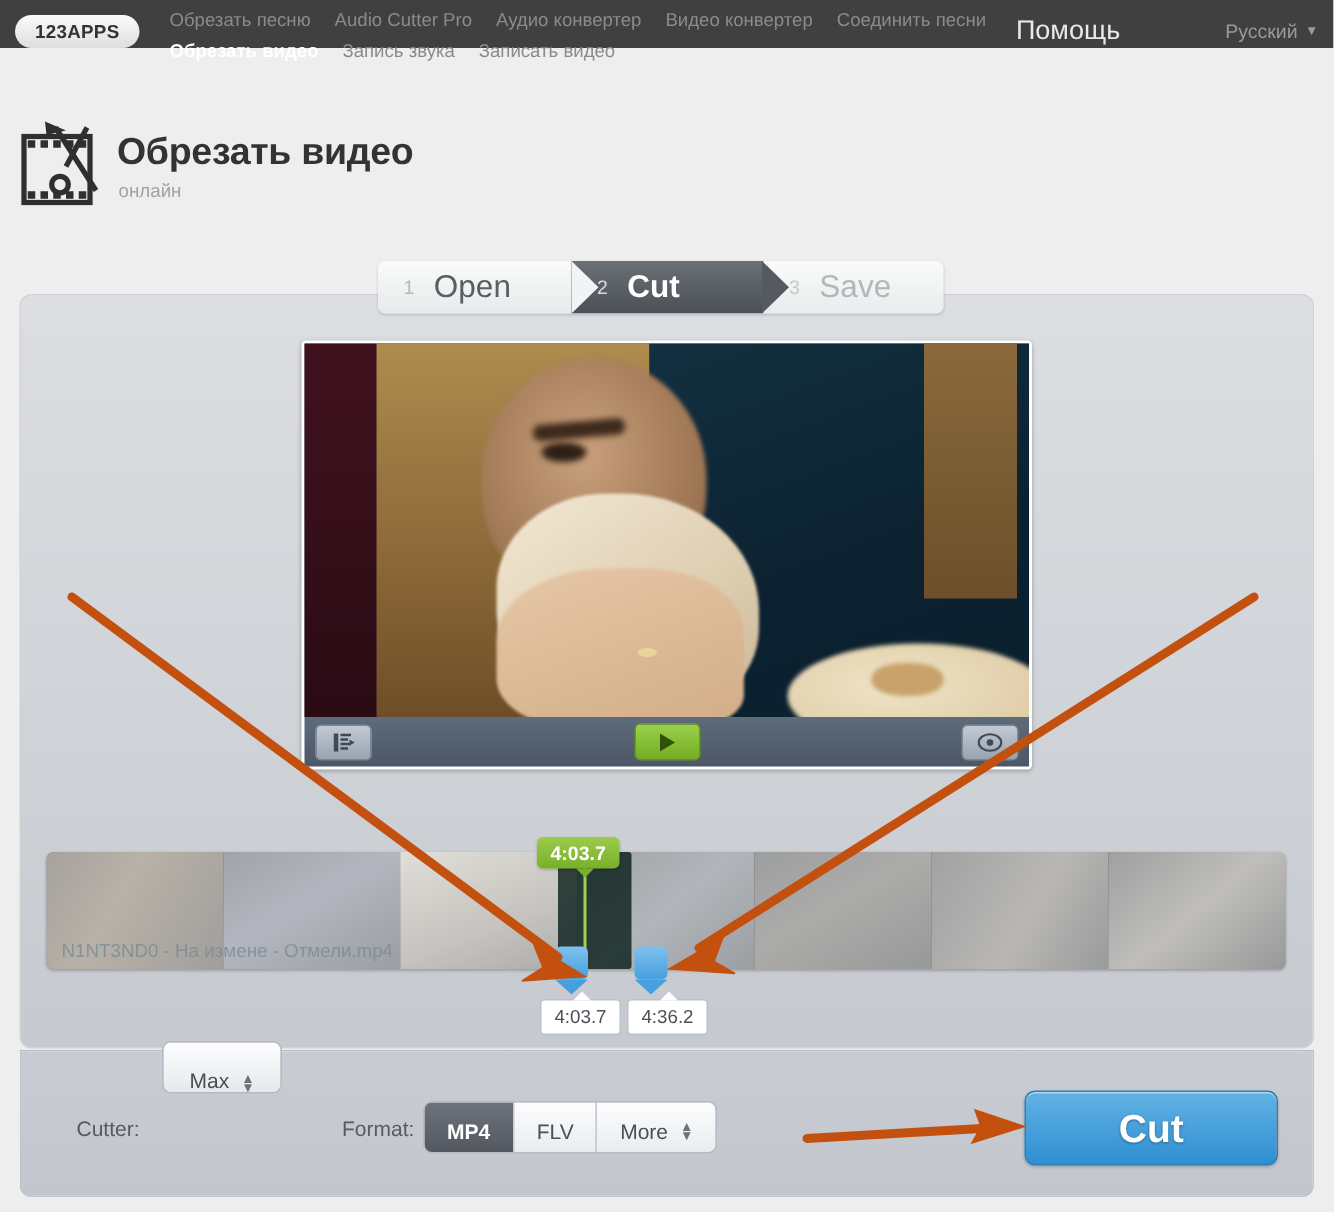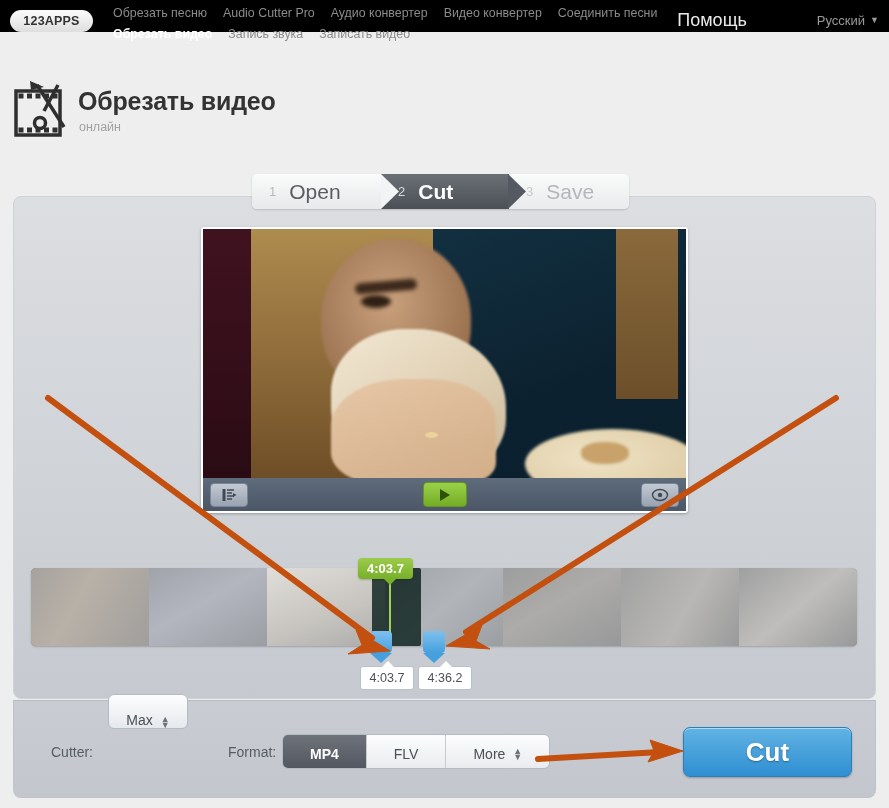--- a/index.html
+++ b/index.html
@@ -8,21 +8,21 @@
     width: 889px; height: 808px;
     background: #eeeeee;
     font-family: "Liberation Sans", sans-serif;
     overflow: hidden;
     position: relative;
   }
 
   
   .topbar {
     position: absolute; left:0; top:0; width:889px; height:32px;
-    background: #000000;
+    background: #404040;
   }
   .logo {
     position:absolute; left:10px; top:10px;
     width:83px; height:22px; border-radius:11px;
     background: linear-gradient(#fbfbfb, #dedede);
     color:#333; font-size:12.5px; font-weight:bold;
     letter-spacing:0.2px;
     display:flex; align-items:center; justify-content:center;
     font-family:"Liberation Sans", sans-serif;
   }
@@ -267,21 +267,21 @@
   .stepper { margin-left:8px; display:inline-flex; flex-direction:column; line-height:6px; }
   .stepper span { font-size:9px; color:#6c7279; }
 
   .format-label { position:absolute; left:228px; top:744px; }
   .format-group {
     position:absolute; left:282px; top:734px; height:35px;
     display:flex; border-radius:6px; overflow:hidden;
     border:1px solid #b5bbc2;
   }
   .fmt {
-    height:38px; padding:0 27px;
+    height:38px; padding:0 15px;
     background: linear-gradient(#fdfdfe, #e6e9ec);
     color:#4a4f55; font-size:14px;
     display:flex; align-items:center; justify-content:center;
     border-right:1px solid #c6cbd1;
   }
   .fmt:last-child { border-right:none; }
   .fmt.active {
     background: linear-gradient(#6e737b, #4f545c);
     color:#fff; font-weight:bold;
   }
@@ -414,20 +414,21 @@
 </div>
 
 <div class="filmstrip">
   <div class="frame f1"></div>
   <div class="frame f2"></div>
   <div class="frame f3"></div>
   <div class="frame f4"></div>
   <div class="frame f5"></div>
   <div class="frame f6"></div>
   <div class="frame f7"></div>
+  <div class="filename">N1NT3ND0 - На измене - Отмели.mp4</div>
 </div>
 
 <div class="sel-region"></div>
 <div class="playhead"></div>
 
 <div class="time-bubble">4:03.7</div>
 
 <div class="handle handle-left">
   <div class="pin"></div>
   <div class="pin-tip"></div>

